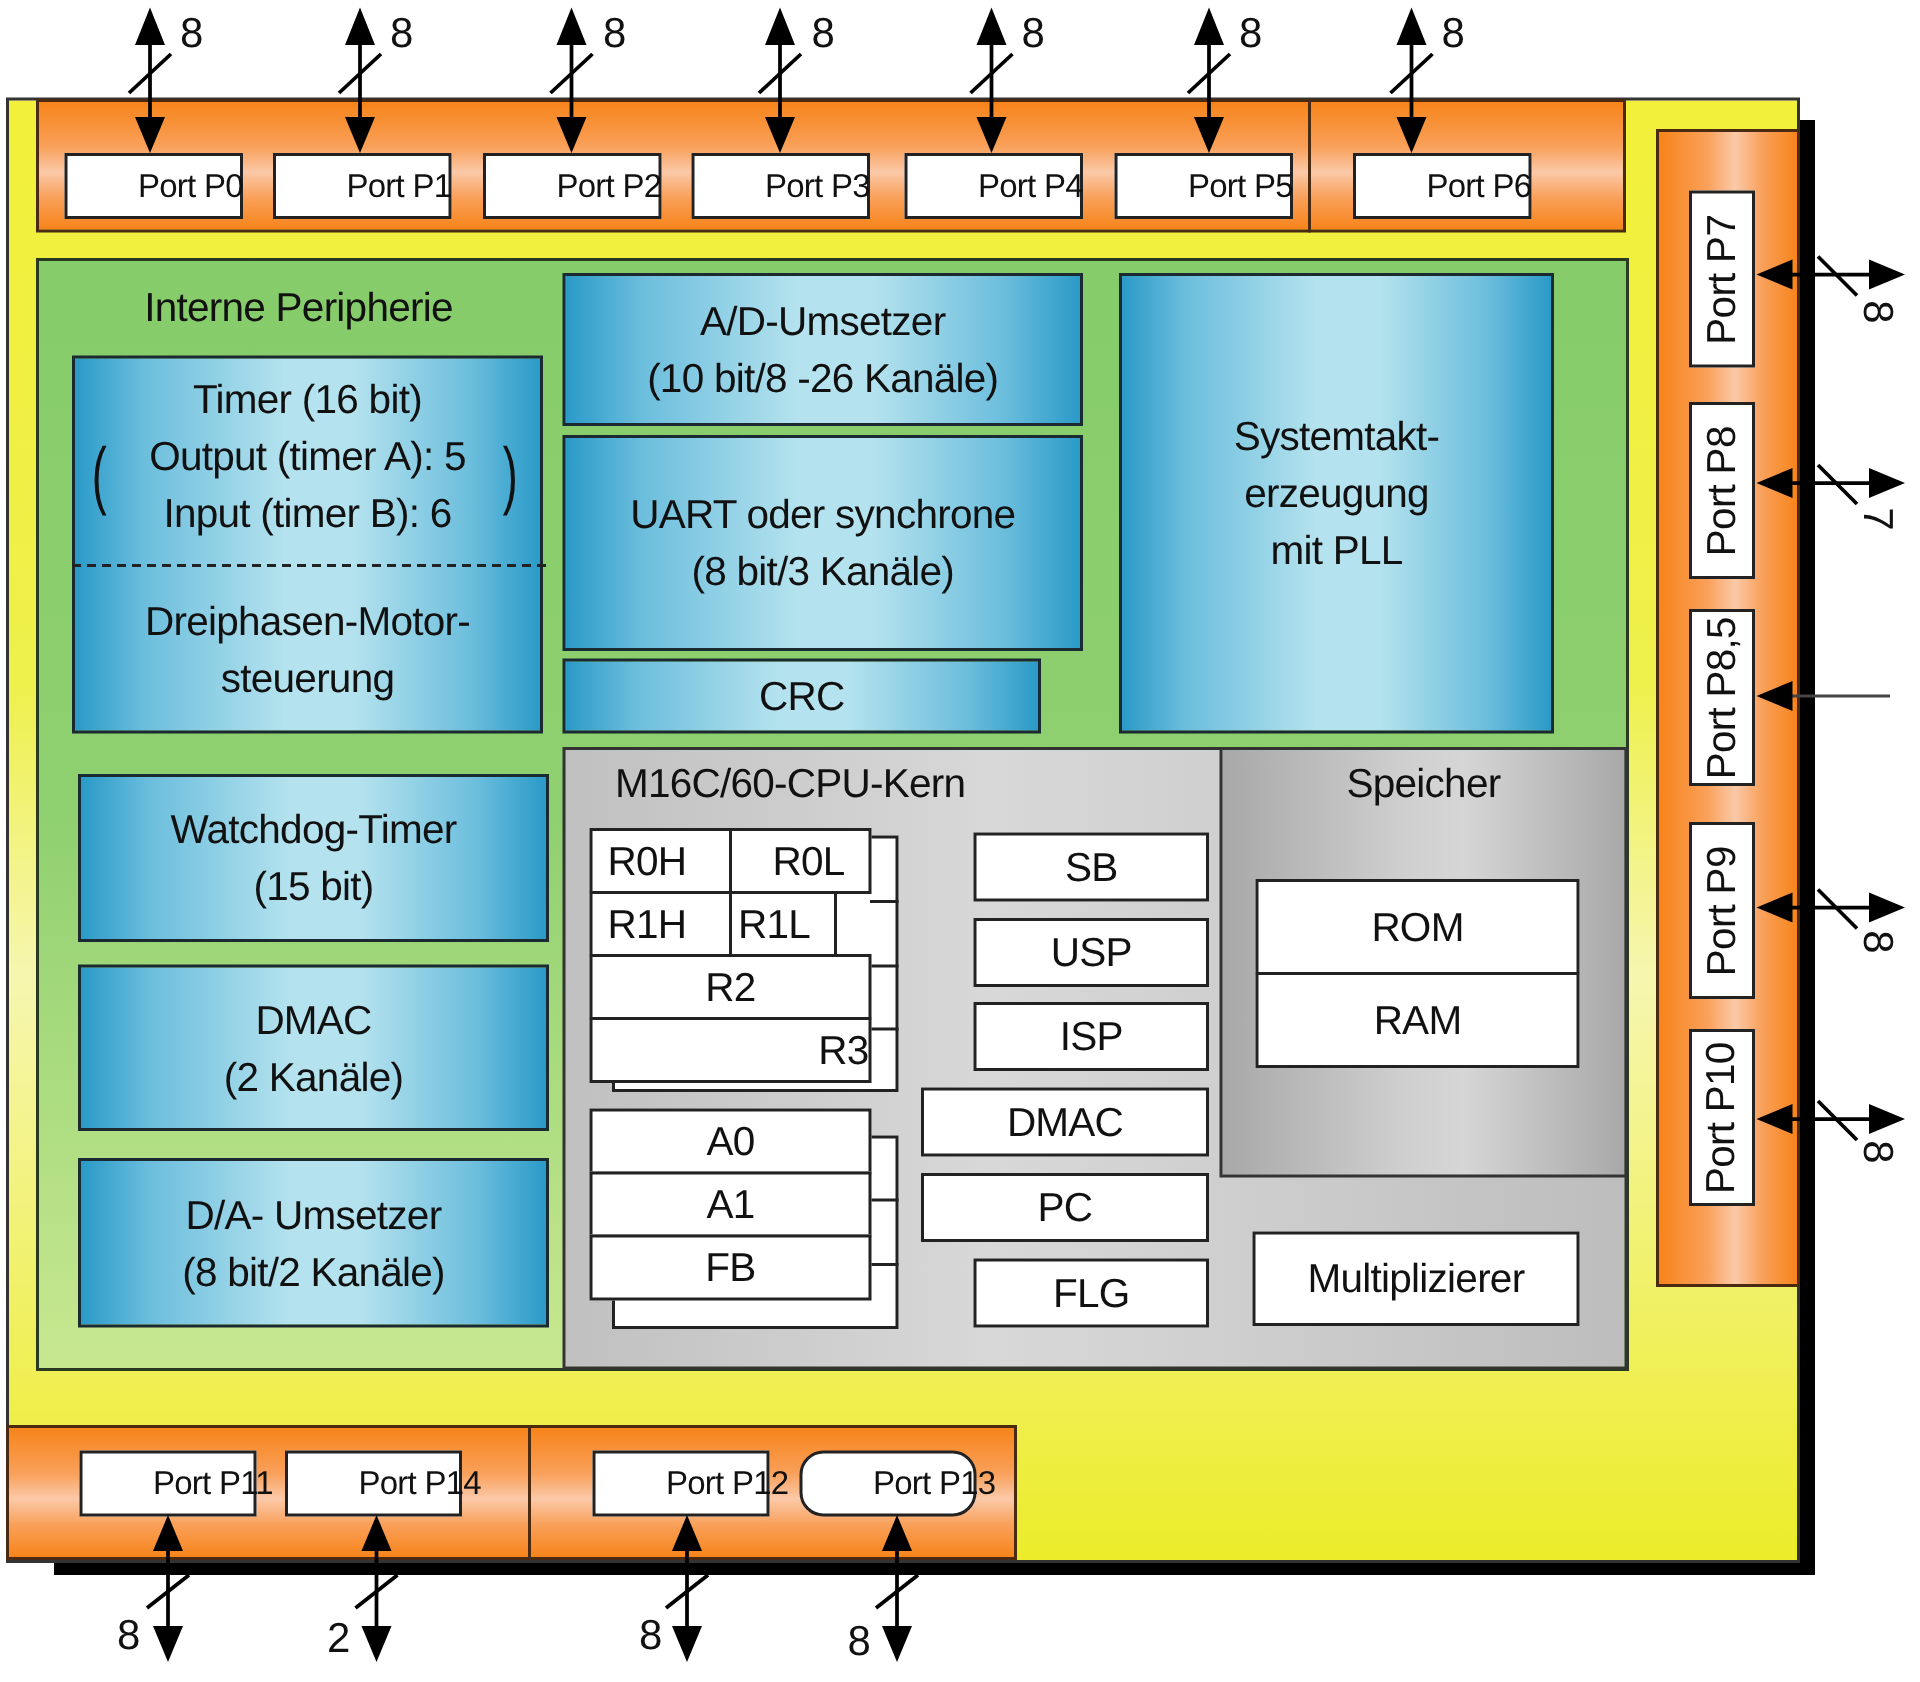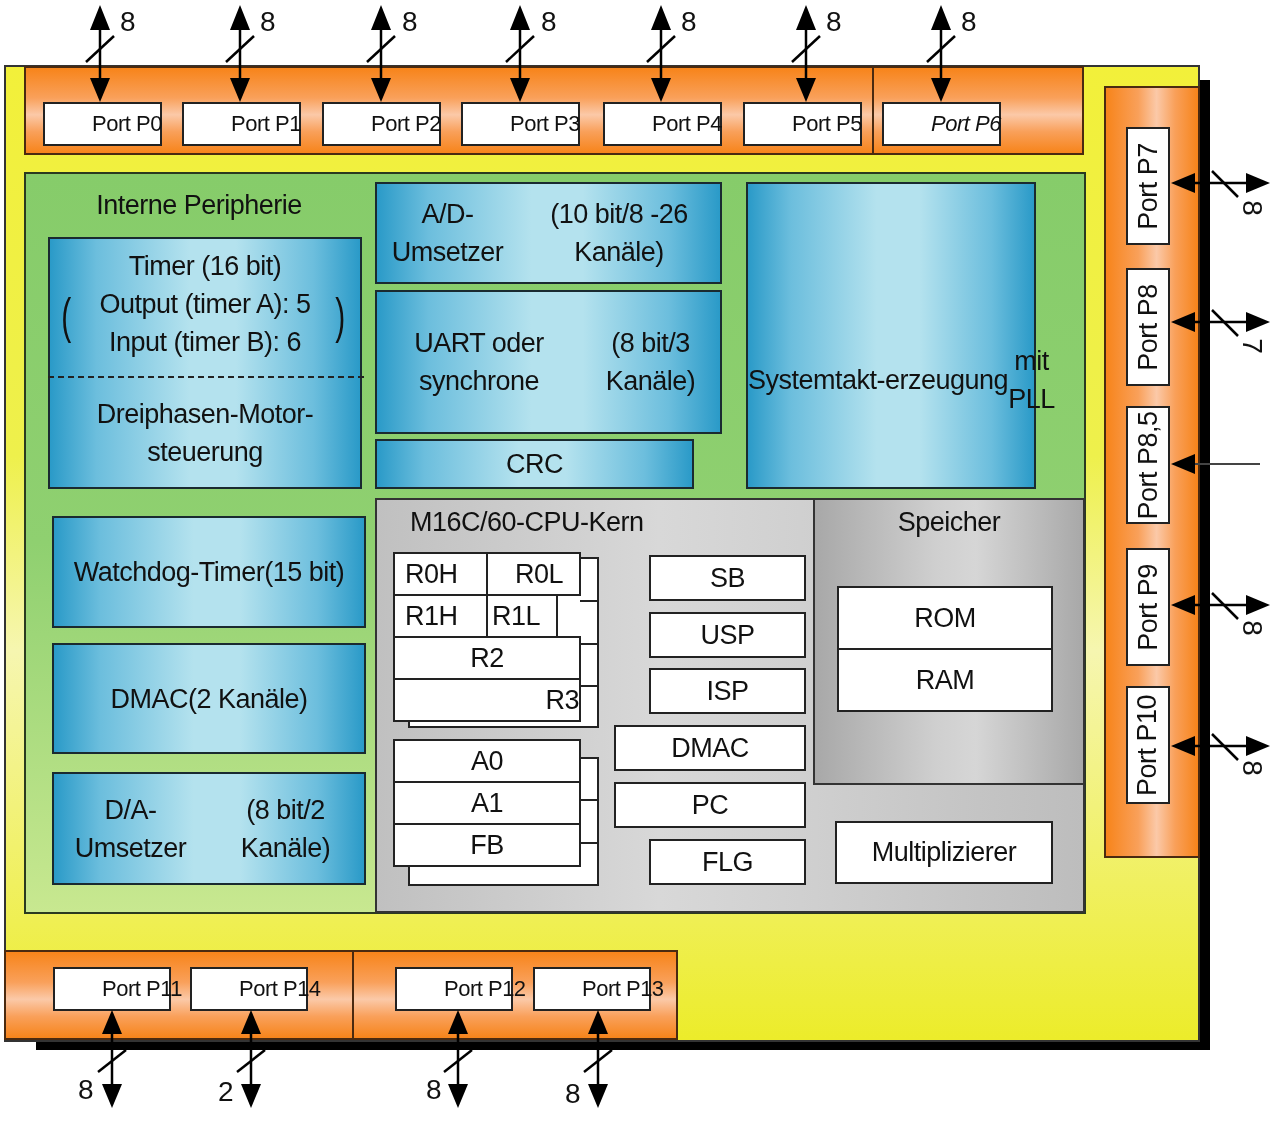--- a/index.html
+++ b/index.html
@@ -10,21 +10,21 @@
           border:2px solid #333; }
   .chip-shadow-r { left:1198px; top:80px; width:12px; height:970px; background:#000; }
   .chip-shadow-b { left:36px; top:1040px; width:1174px; height:10px; background:#000; }
   .orange-h { background:linear-gradient(180deg,#f7841a 0%,#f9a05a 35%,#fbc9a8 55%,#f9a05a 75%,#f7841a 100%); border:2px solid #4a2a10; }
   .orange-v { background:linear-gradient(90deg,#f7841a 0%,#f9a05a 35%,#fbc9a8 55%,#f9a05a 75%,#f7841a 100%); border:2px solid #4a2a10; }
   .port { background:#fff; border:2px solid #222; font-size:22px; display:flex; align-items:center; justify-content:flex-start; white-space:nowrap; letter-spacing:-0.5px;padding-left:47px; }
   .port-v { background:#fff; border:2px solid #222; font-size:27px; display:flex; align-items:center; justify-content:center; }
   .port-v span { display:inline-block; transform:rotate(-90deg); white-space:nowrap; letter-spacing:-0.5px; }
   .green { background:linear-gradient(180deg,#86cc6a 0%,#8fd070 50%,#c8e890 100%); border:2px solid #2a3a20; }
   .blue { background:linear-gradient(90deg,#2a9ac8 0%,#6cbedd 15%,#b4e2ee 45%,#b4e2ee 60%,#6cbedd 85%,#2a9ac8 100%); border:2px solid #1a2a30;
-          display:flex; flex-direction:row; align-items:center; justify-content:center; font-size:27px; line-height:38px; text-align:center; letter-spacing:-0.5px; }
+          display:flex; flex-direction:column; align-items:center; justify-content:center; font-size:27px; line-height:38px; text-align:center; letter-spacing:-0.5px; }
   .gray { background:linear-gradient(90deg,#c0c0c0 0%,#d8d8d8 40%,#d0d0d0 60%,#bdbdbd 100%); border:2px solid #333; }
   .gray-dark { background:linear-gradient(90deg,#a8a8a8 0%,#cfcfcf 45%,#d6d6d6 60%,#a8a8a8 100%); border:2px solid #333; }
   .reg { background:#fff; border:2px solid #222; display:flex; align-items:center; justify-content:center; font-size:27px; letter-spacing:-0.5px; }
   .lbl { font-size:27px; white-space:nowrap; letter-spacing:-0.5px; }
   .num { font-size:28px; position:absolute; }
   svg.arrows { position:absolute; left:0; top:0; width:1280px; height:1121px; pointer-events:none; }
 </style>
 </head>
 <body>
 
@@ -46,21 +46,21 @@
   </div>
 <div class="abs port" style="left:461px;top:102px;width:119px;height:44px;">
     <span>Port P3</span>
   </div>
 <div class="abs port" style="left:603px;top:102px;width:119px;height:44px;">
     <span>Port P4</span>
   </div>
 <div class="abs port" style="left:743px;top:102px;width:119px;height:44px;">
     <span>Port P5</span>
   </div>
-<div class="abs port" style="left:882px;top:102px;width:119px;height:44px;font-style:italic;">
+<div class="abs port" style="left:902px;top:102px;width:119px;height:44px;">
     <span>Port P6</span>
   </div>
 
 <div class="abs orange-v" style="left:1104px;top:86px;width:96px;height:772px;"></div>
 <div class="abs port-v" style="left:1126px;top:127px;width:44px;height:118px;">
     <span>Port P7</span>
   </div>
 <div class="abs port-v" style="left:1126px;top:268px;width:44px;height:118px;">
     <span>Port P8</span>
   </div>
@@ -78,21 +78,21 @@
 <div class="abs orange-h" style="left:352px;top:950px;width:326px;height:90px;"></div>
 <div class="abs port" style="left:53px;top:967px;width:118px;height:44px;">
     <span>Port P11</span>
   </div>
 <div class="abs port" style="left:190px;top:967px;width:118px;height:44px;">
     <span>Port P14</span>
   </div>
 <div class="abs port" style="left:395px;top:967px;width:118px;height:44px;">
     <span>Port P12</span>
   </div>
-<div class="abs port" style="left:533px;top:967px;width:118px;height:44px;">
+<div class="abs port" style="left:533px;top:967px;width:118px;height:44px;border-radius:16px;">
     <span>Port P13</span>
   </div>
 
 <div class="abs green" style="left:24px;top:172px;width:1062px;height:742px;"></div>
 <div class="abs lbl" style="left:24px;top:190px;width:350px;text-align:center;">Interne Peripherie</div>
 
 <div class="abs blue" style="left:48px;top:237px;width:314px;height:252px;display:block;">
   <div class="abs" style="left:0;top:8px;width:310px;text-align:center;">Timer (16 bit)</div>
   <div class="abs" style="left:0;top:46px;width:310px;text-align:center;">Output (timer A): 5</div>
   <div class="abs" style="left:0;top:84px;width:310px;text-align:center;">Input (timer B): 6</div>

